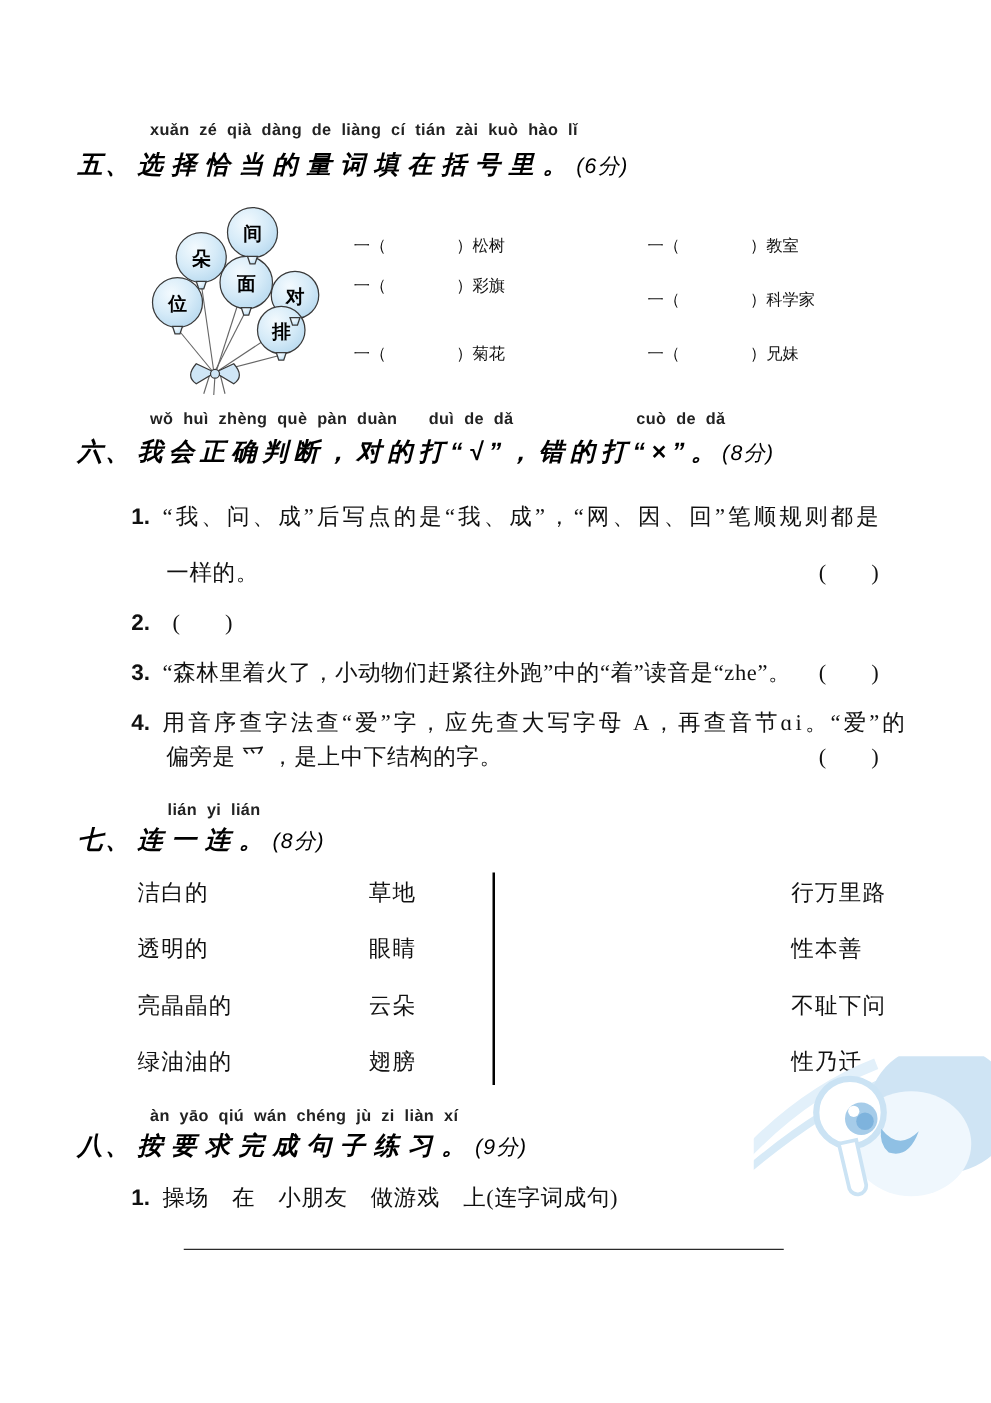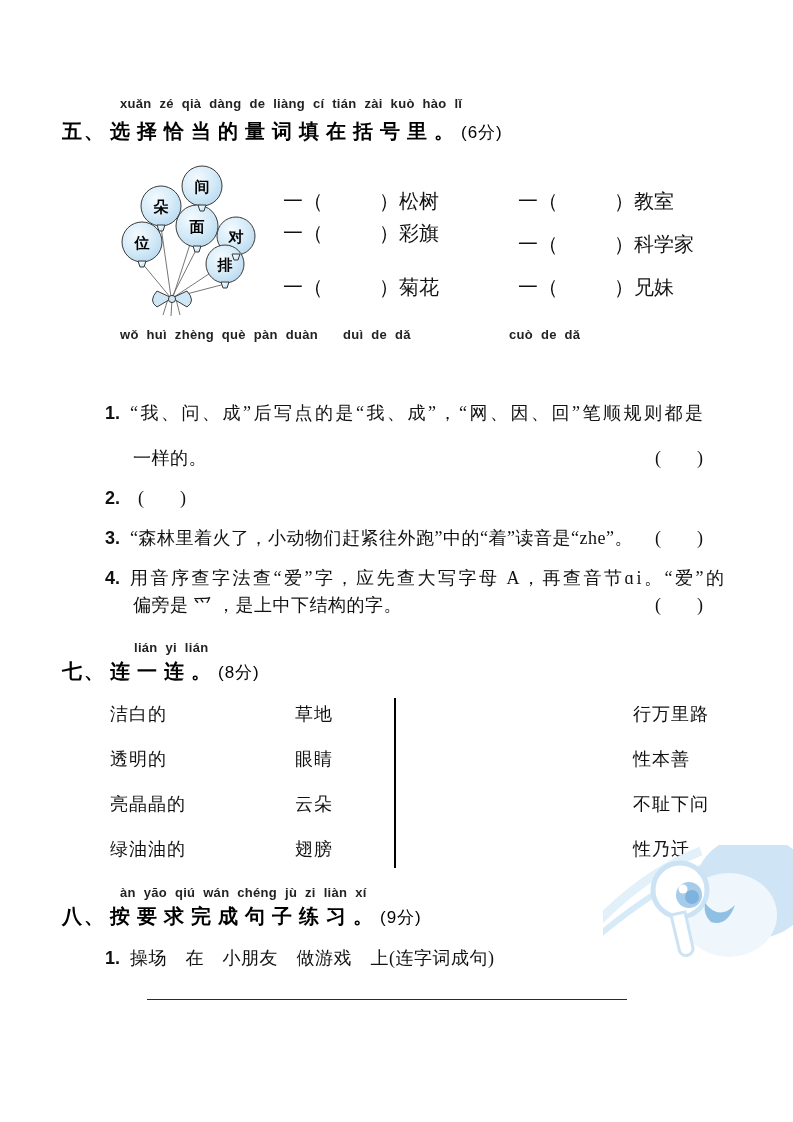--- a/index.html
+++ b/index.html
@@ -1,28 +1,28 @@
 <!DOCTYPE html>
 <html><head>
 <meta charset="utf-8">
 <style>
   html,body{margin:0;padding:0;background:#ffffff;}
   .page{position:relative;width:793px;height:1122px;background:#ffffff;overflow:hidden;
         font-family:"Liberation Serif","DejaVu Serif",serif;color:#111;}
   .abs{position:absolute;}
   .pinyin{font-family:"Liberation Sans","DejaVu Sans",sans-serif;font-size:13px;color:#222;
           word-spacing:4px;letter-spacing:.3px;white-space:nowrap;font-weight:bold;}
-  .header{white-space:nowrap;}
+  .header{white-space:nowrap;font-style:italic;}
   .hnum,.htitle{font-family:"Liberation Sans","DejaVu Sans",sans-serif;font-weight:700;
                 font-size:20px;color:#000;}
   .hnum{letter-spacing:2px;margin-right:4px;}
   .htitle{letter-spacing:7px;}
   .hscore{font-family:"Liberation Sans","DejaVu Sans",sans-serif;font-size:17px;
           letter-spacing:1px;color:#000;}
-  .mrow{font-size:20px;white-space:nowrap;}
+  .mrow{font-size:13px;white-space:nowrap;}
   .blank-gap{display:inline-block;width:56px;}
   .jrow{display:flex;align-items:flex-start;font-size:18px;letter-spacing:.5px;line-height:26px;}
   .jrow.spread{letter-spacing:2.5px;}
   .jnum{font-family:"Liberation Sans","DejaVu Sans",sans-serif;font-weight:600;flex:none;
         margin-right:10px;letter-spacing:0;}
   .jtext{flex:1;white-space:nowrap;}
   .jbracket{flex:none;letter-spacing:0;margin-left:8px;white-space:nowrap;}
   .mcol .cell{height:45px;font-size:18px;letter-spacing:1px;white-space:nowrap;}
   .divider{width:1.5px;background:#000;}
   .answer-line{border-bottom:1.6px solid #2a2a2a;}
@@ -103,20 +103,23 @@
   <div class="abs mrow" style="left:283px;top:274px">
     <span>一（</span><span class="blank-gap"></span><span>）菊花</span>
   </div>
   <div class="abs mrow" style="left:518px;top:274px">
     <span>一（</span><span class="blank-gap"></span><span>）兄妹</span>
   </div>
 
   <div class="abs pinyin" style="left:120px;top:327px">wǒ huì zhèng què pàn duàn</div>
   <div class="abs pinyin" style="left:343px;top:327px">duì de dǎ</div>
   <div class="abs pinyin" style="left:509px;top:327px">cuò de dǎ</div>
+  <div class="abs header" style="left:62px;top:348px">
+    <span class="hnum">六、</span><span class="htitle" style="letter-spacing:5px">我会正确判断，对的打“√”，错的打“×”。</span><span class="hscore">(8分)</span>
+  </div>
 
   <div class="abs jrow spread" style="left:105px;top:400px;width:598px">
     <span class="jnum">1.</span>
     <span class="jtext">“我、问、成”后写点的是“我、成”，“网、因、回”笔顺规则都是</span>
   </div>
   <div class="abs jrow" style="left:133px;top:445px;width:570px">
     <span class="jtext">一样的。</span>
     <span class="jbracket">(　　)</span>
   </div>
 

